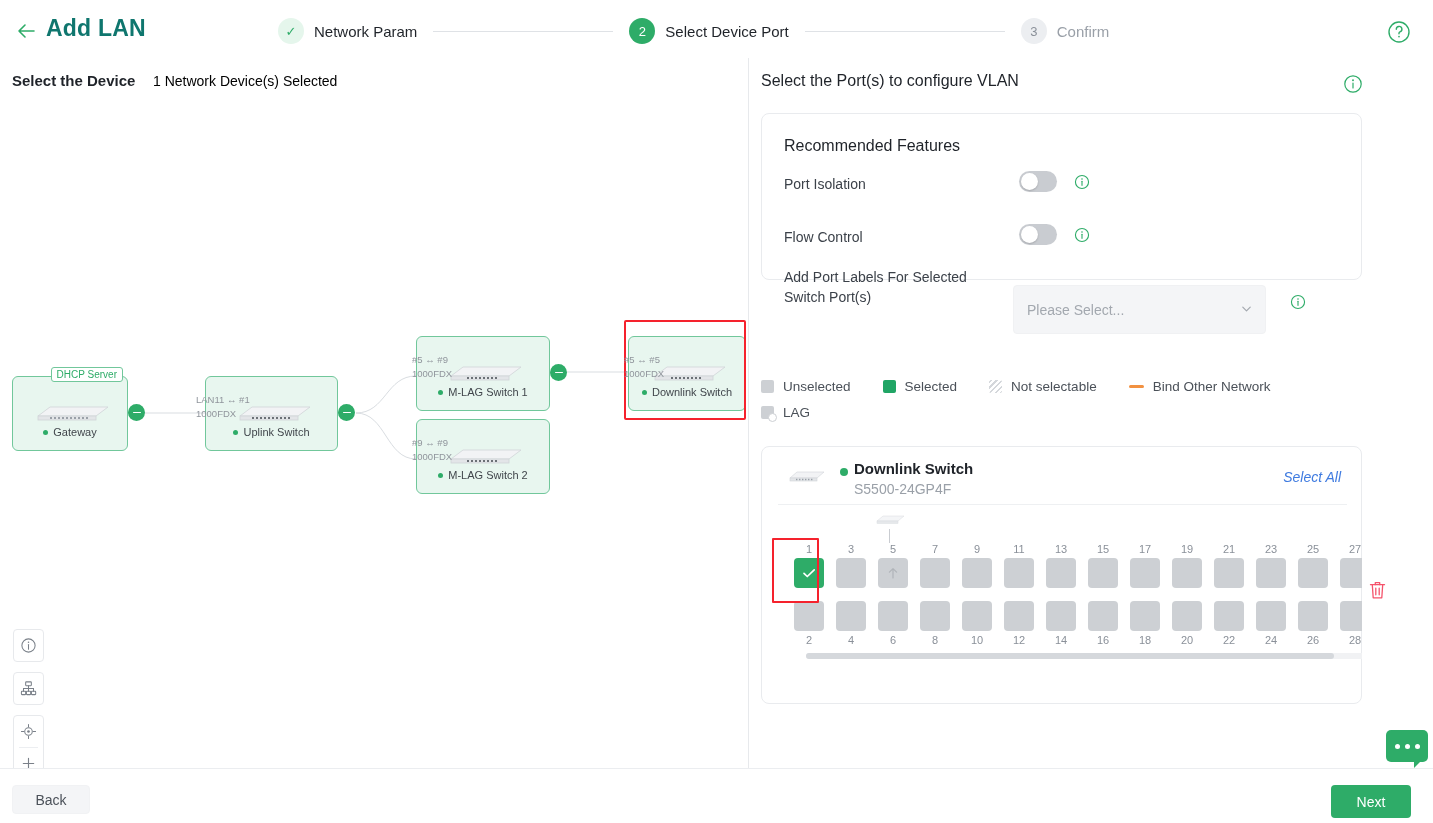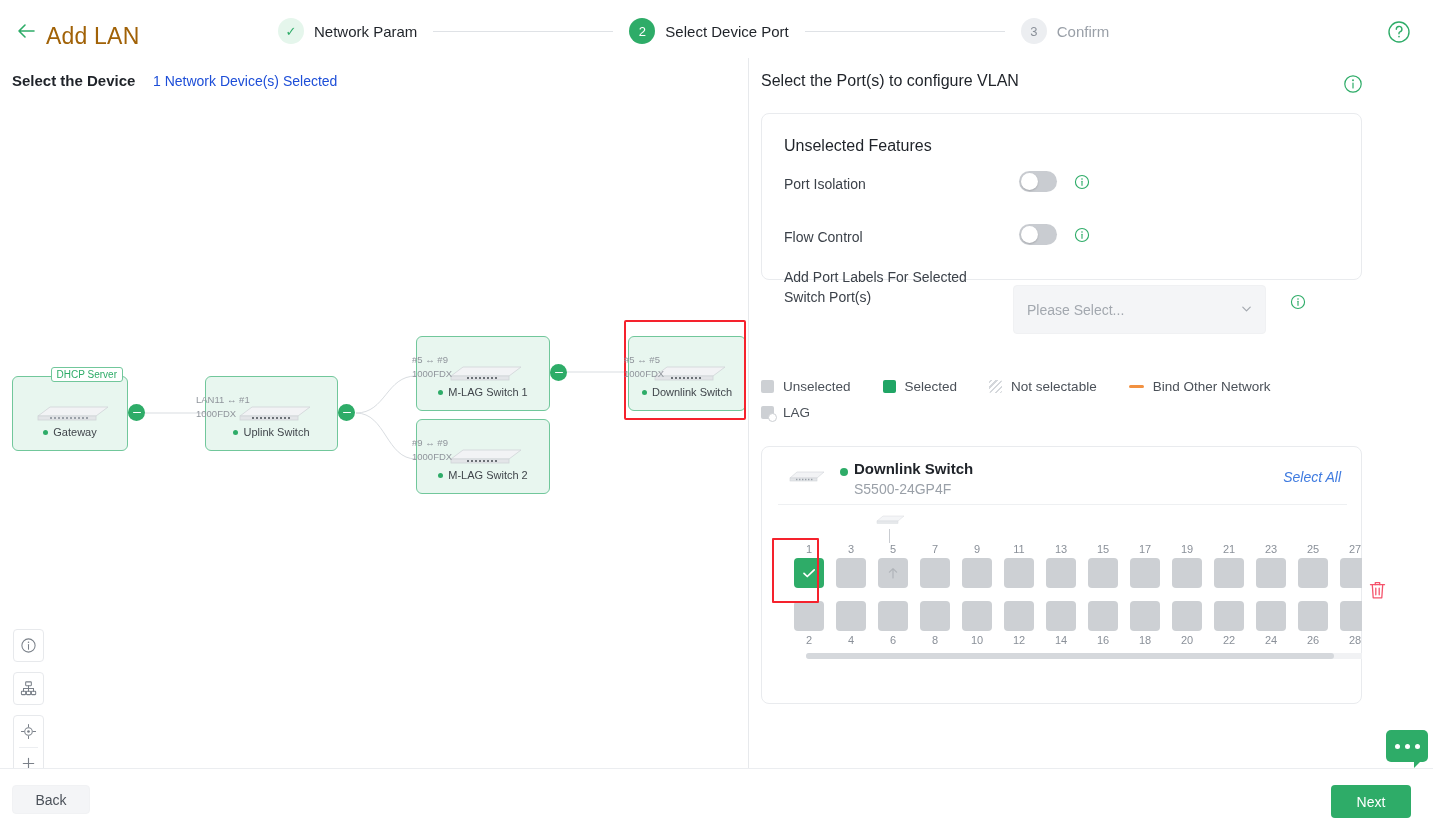--- a/index.html
+++ b/index.html
@@ -17,22 +17,22 @@
     position: absolute; left: 0; top: 0; width: 1433px; height: 62px;
     display: flex; align-items: center;
   }
   .back-arrow {
     position: absolute; left: 14px; top: 19px;
     width: 24px; height: 24px; cursor: pointer;
     display: flex; align-items: center; justify-content: center;
     color: #2eac68;
   }
   .page-title {
-    position: absolute; left: 46px; top: 23px;
-    font-size: 23px; font-weight: 400; letter-spacing: .2px; color: #a16207;
+    position: absolute; left: 46px; top: 15px;
+    font-size: 23px; font-weight: 700; letter-spacing: .2px; color: #0f766e;
     white-space: nowrap;
   }
   .stepper {
     position: absolute; left: 278px; top: 18px;
     display: flex; align-items: center;
   }
   .step { display: flex; align-items: center; }
   .step-badge {
     width: 26px; height: 26px; border-radius: 50%;
     display: flex; align-items: center; justify-content: center;
@@ -56,21 +56,21 @@
   }
 
   
   .subhead { position: absolute; left: 0; top: 62px; width: 748px; height: 42px; }
   .subhead-title {
     position: absolute; left: 12px; top: 10px;
     font-size: 15px; font-weight: bold; color: #1f2329; white-space: nowrap;
   }
   .subhead-count {
     position: absolute; left: 153px; top: 11px;
-    font-size: 14px; color: #1d4ed8; white-space: nowrap;
+    font-size: 14px; color: #000000; white-space: nowrap;
   }
 
   
   .v-divider {
     position: absolute; left: 748px; top: 58px; width: 1px; height: 710px;
     background: #e7e9ec;
   }
   .h-divider-bottom {
     position: absolute; left: 0; top: 768px; width: 1433px; height: 1px;
     background: #ebedf0;
@@ -506,21 +506,21 @@
     <div class="right-title">Select the Port(s) to configure VLAN</div>
     <div class="right-title-info">
       <svg width="20" height="20" viewBox="0 0 20 20" fill="none" stroke="#2eac68" stroke-width="1.2">
         <circle cx="10" cy="10" r="8.2"></circle>
           <path d="M10 9v5" stroke-linecap="round"></path>
           <circle cx="10" cy="6.3" r=".95" fill="#2eac68" stroke="none"></circle>
       </svg>
     </div>
 
     <div class="card feat-card">
-      <div class="feat-title">Unselected Features</div>
+      <div class="feat-title">Recommended Features</div>
 
       <div class="feat-row-label" style="left:22px; top:62px;">Port Isolation</div>
       <div class="toggle" style="left:257px; top:57px;">
         <div class="knob"></div>
       </div>
       <div class="info-ico" style="left:312px; top:60px;">
         <svg width="16" height="16" viewBox="0 0 20 20" fill="none" stroke="#2eac68" stroke-width="1.4">
           <circle cx="10" cy="10" r="8.2"></circle>
             <path d="M10 9.2v5" stroke-linecap="round"></path>
             <circle cx="10" cy="6.3" r="1" fill="#2eac68" stroke="none"></circle>

